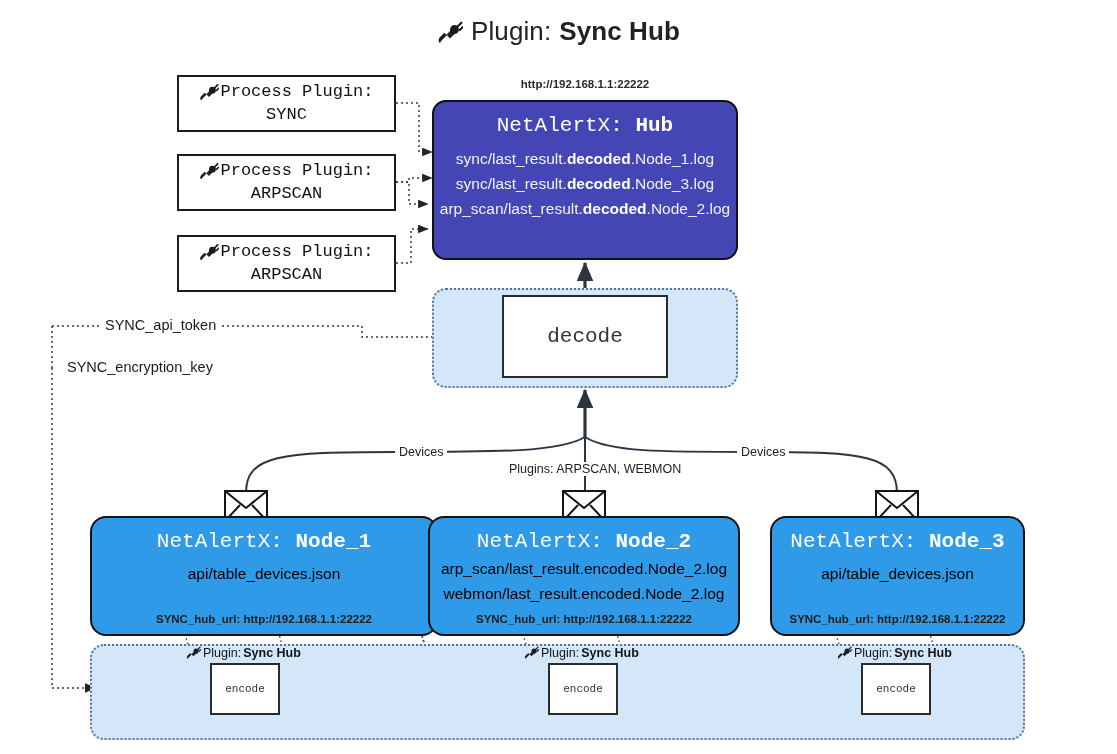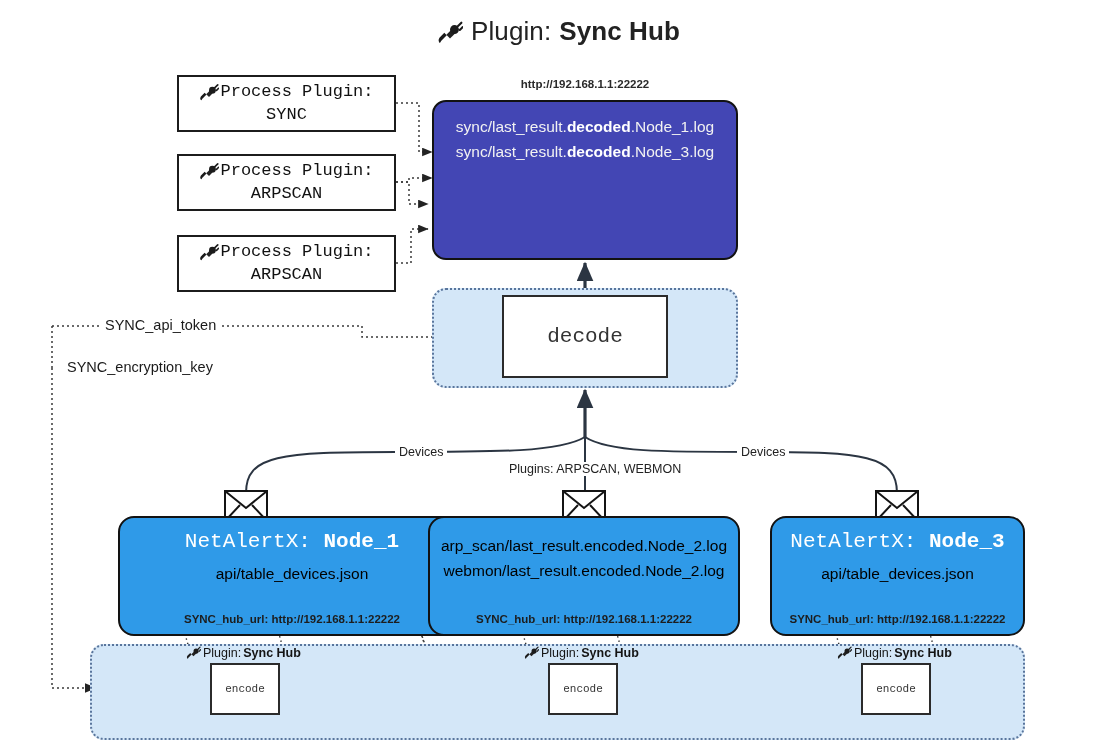--- a/index.html
+++ b/index.html
@@ -234,25 +234,32 @@
         </svg>
       </span>
       <span>Process Plugin:</span>
     </div>
     <div class="row2">ARPSCAN</div>
   </div>
 
   <div class="hub-url" style="left:470px;top:78px;width:230px;">http://192.168.1.1:22222</div>
 
   <div class="hub" style="left:432px;top:100px;width:306px;height:160px;">
+    <div class="hub-title">
+      <span>NetAlertX:</span>
+      <b>Hub</b>
+    </div>
     <div class="hub-line">
       <span>sync/last_result.</span><b>decoded</b><span>.Node_1.log</span>
     </div>
     <div class="hub-line">
       <span>sync/last_result.</span><b>decoded</b><span>.Node_3.log</span>
+    </div>
+    <div class="hub-line">
+      <span>arp_scan/last_result.</span><b>decoded</b><span>.Node_2.log</span>
     </div>
   </div>
 
   <div class="lblue" style="left:432px;top:288px;width:306px;height:100px;"></div>
   <div class="wbox decode" style="left:502px;top:295px;width:166px;height:83px;">
     <span>decode</span>
   </div>
 
   <div class="sync-lbl" style="left:100px;top:317px;">SYNC_api_token</div>
   <div class="sync-lbl" style="left:62px;top:359px;">SYNC_encryption_key</div>
@@ -276,33 +283,37 @@
     </svg>
   </div>
   <div class="envelope" style="left:875px;top:490px;">
     <svg viewBox="0 0 44 32" width="44" height="32">
       <rect x="1" y="1" width="42" height="30" fill="#ffffff" stroke="#141414" stroke-width="2"></rect>
       <path d="M1 1 L22 18 L43 1" fill="none" stroke="#141414" stroke-width="2"></path>
       <path d="M1 31 L16 15 M43 31 L28 15" fill="none" stroke="#141414" stroke-width="2"></path>
     </svg>
   </div>
 
-  <div class="node" style="left:90px;top:516px;width:348px;height:120px;margin-left:28px;">
+  <div class="node" style="left:90px;top:516px;width:348px;height:120px;">
     <div class="node-title">
       <span>NetAlertX:</span>
       <b>Node_1</b>
     </div>
     <div class="node-line">api/table_devices.json</div>
     <div class="node-hub-url">
       <span>SYNC_hub_url:</span>
       <span>http://192.168.1.1:22222</span>
     </div>
   </div>
 
   <div class="node" style="left:428px;top:516px;width:312px;height:120px;">
+    <div class="node-title">
+      <span>NetAlertX:</span>
+      <b>Node_2</b>
+    </div>
     <div class="node-line tight">arp_scan/last_result.encoded.Node_2.log</div>
     <div class="node-line tight">webmon/last_result.encoded.Node_2.log</div>
     <div class="node-hub-url">
       <span>SYNC_hub_url:</span>
       <span>http://192.168.1.1:22222</span>
     </div>
   </div>
 
   <div class="node" style="left:770px;top:516px;width:255px;height:120px;">
     <div class="node-title">

